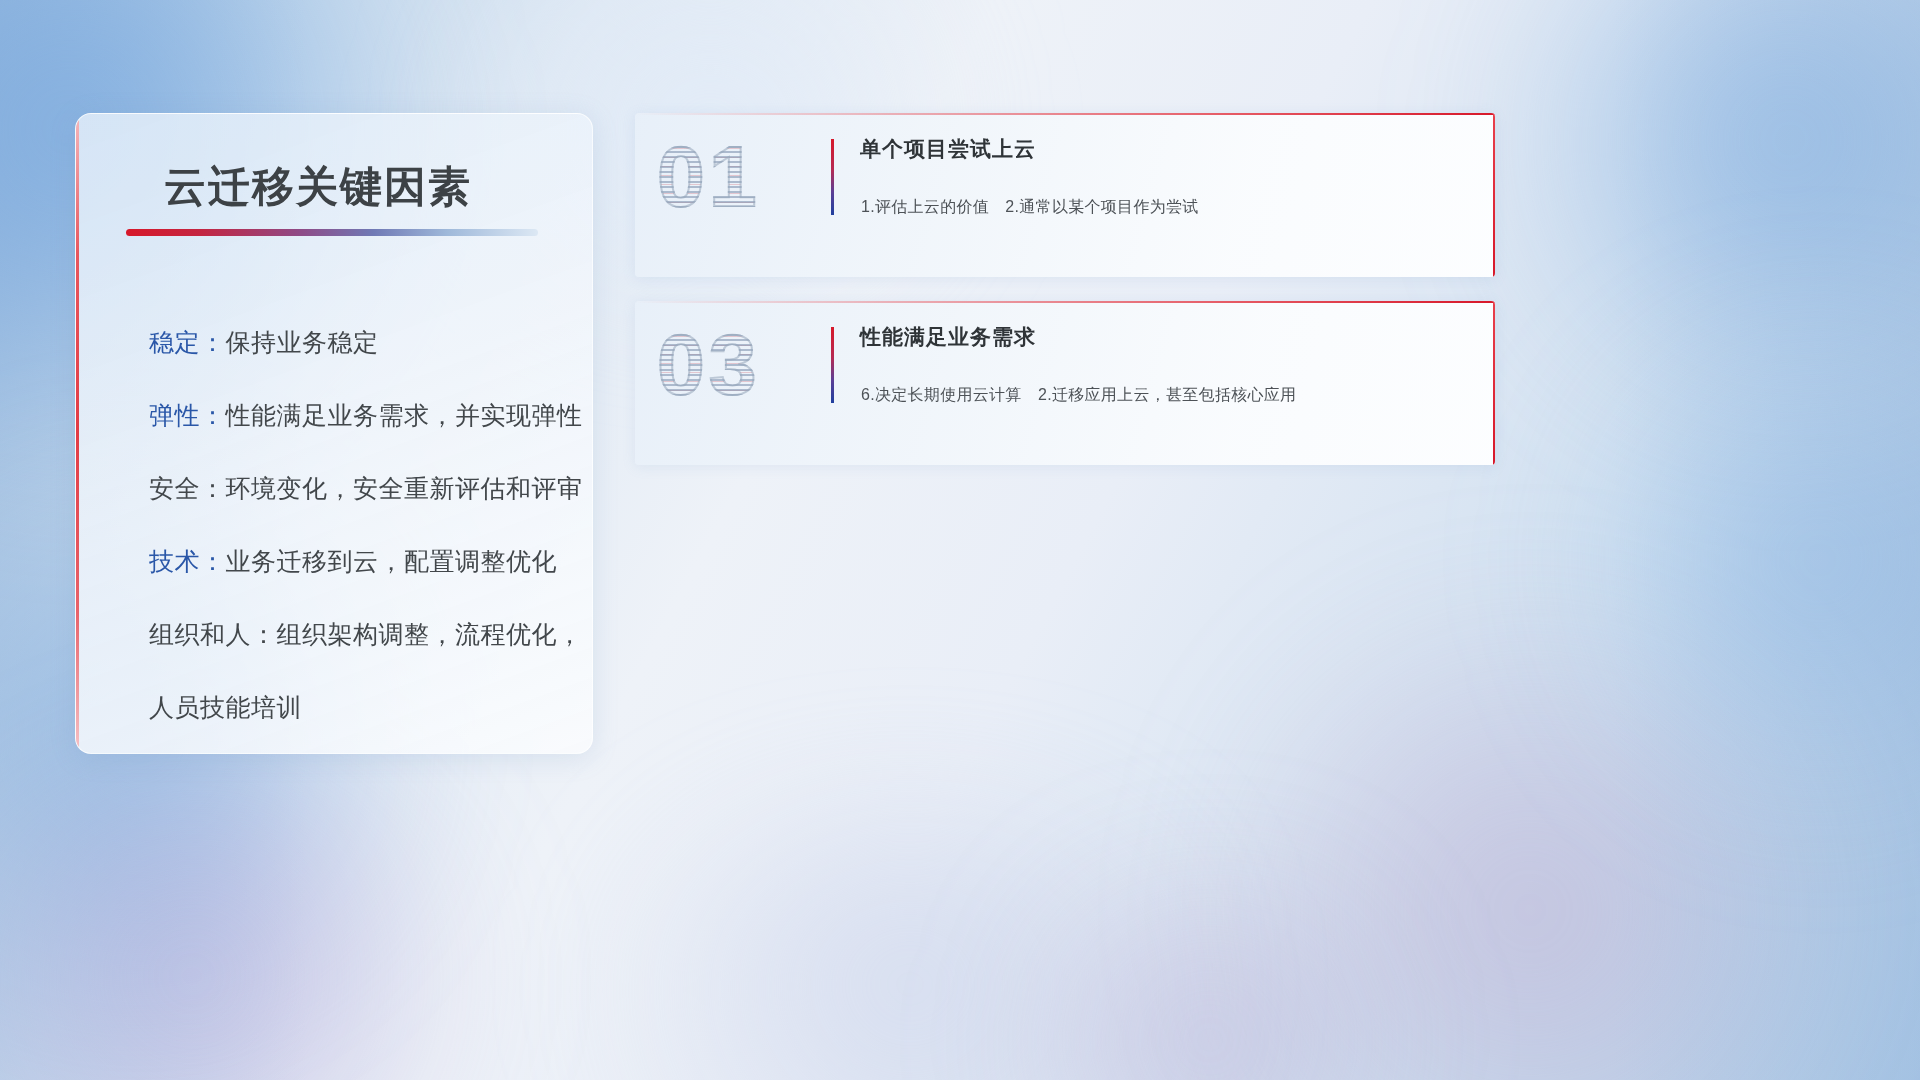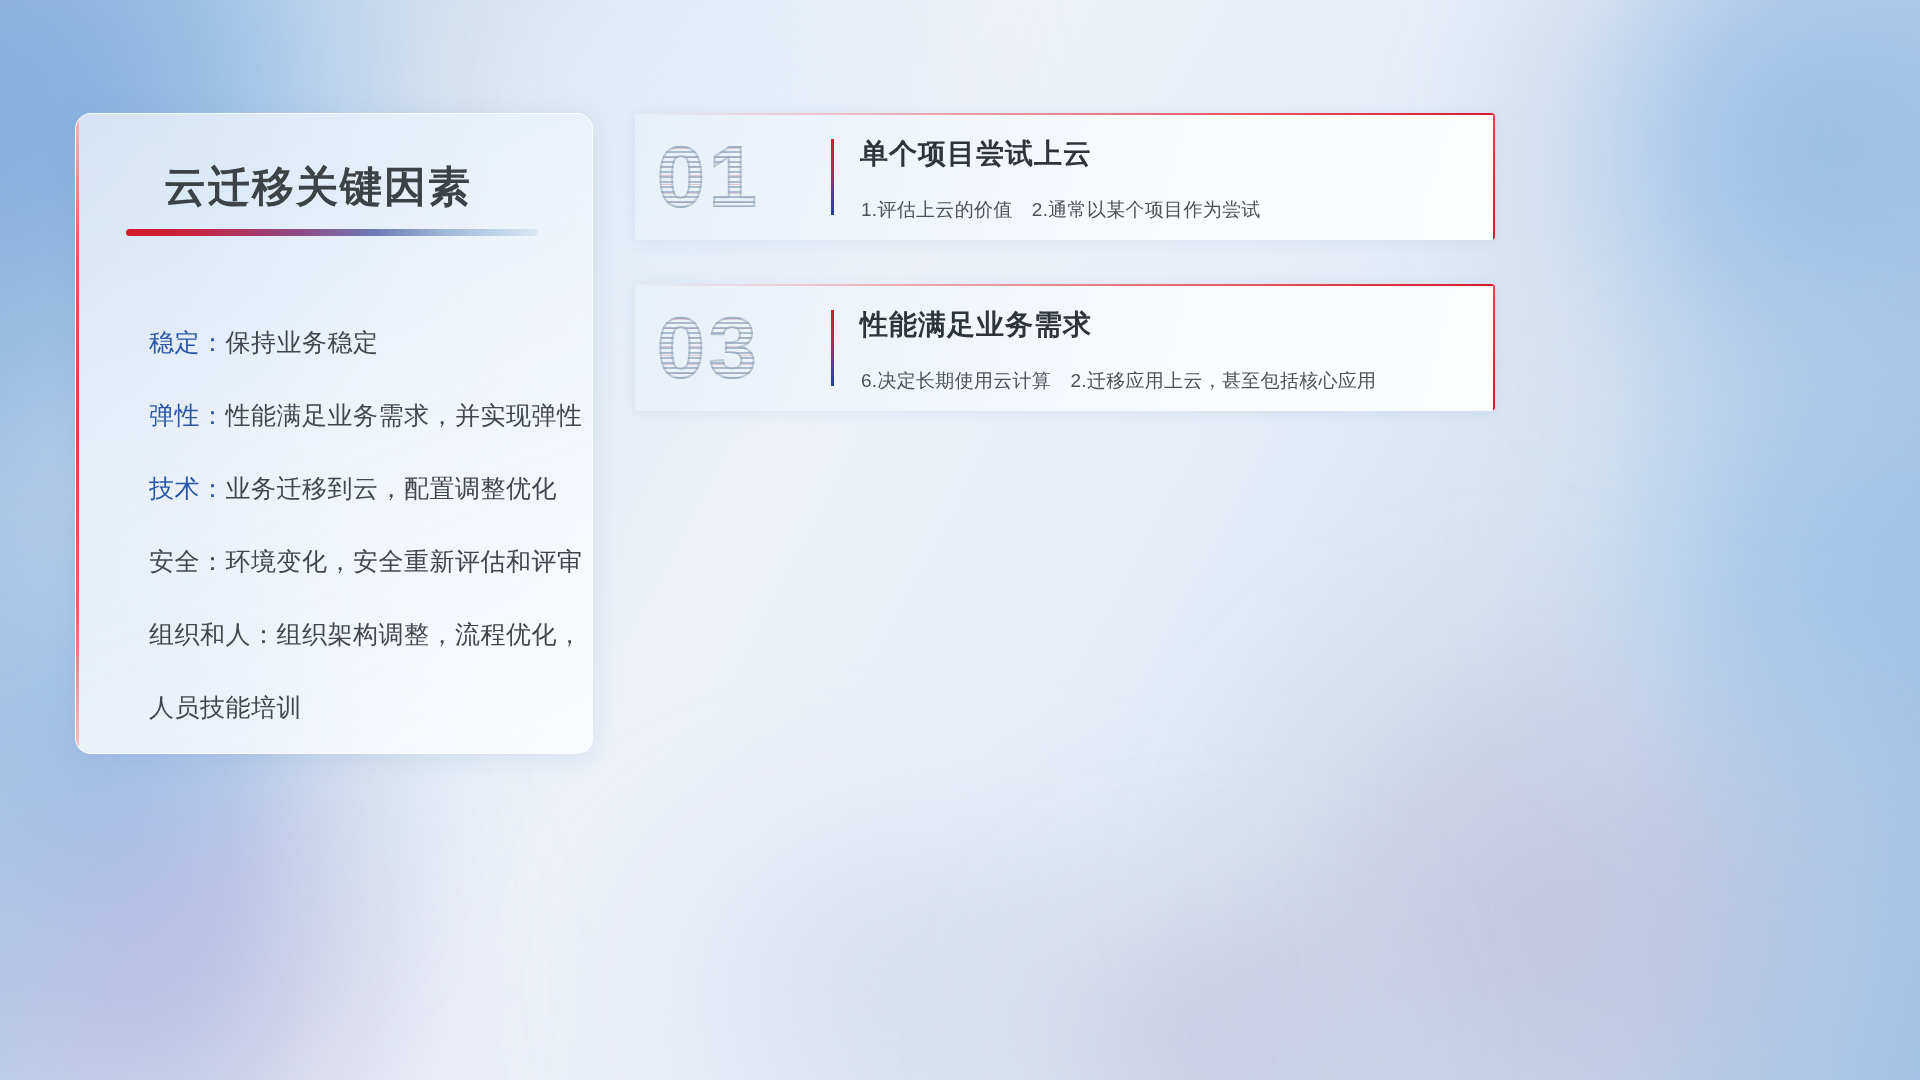--- a/index.html
+++ b/index.html
@@ -81,21 +81,21 @@
     font-size:25px; line-height:73px; white-space:nowrap; color:#42474b;
     letter-spacing:.5px;
     margin-left:40px;
   }
   .lbl-blue{ color:#2a57a8; }
   .lbl-gray{ color:#42474b; }
 
   
   #cards{ position:absolute; left:635px; top:113px; width:860px; }
   .card{
-    position:relative; width:860px; height:127px; margin-bottom:44px;
+    position:relative; width:860px; height:164px; margin-bottom:24px;
     border-radius:4px;
     background:linear-gradient(105deg, rgba(232,240,249,.92) 0%, rgba(241,246,251,.94) 35%, rgba(250,252,254,.97) 70%, rgba(253,254,255,.98) 100%);
     box-shadow:0 2px 14px rgba(110,150,195,.12);
     overflow:hidden;
     text-align:right;
   }
   .card::after{
     content:""; position:absolute; right:0; top:0; bottom:0; width:2px;
     background:linear-gradient(180deg,#e8404c,#d7182a);
   }
@@ -131,26 +131,26 @@
         rgba(255,255,255,0) 9px);
     -webkit-background-clip:text; background-clip:text;
     user-select:none;
   }
   .card-div{
     position:absolute; left:196px; top:26px; width:3px; height:76px;
     background:linear-gradient(180deg,#d7182a 0%,#b62a52 40%,#5b3f96 70%,#1f3f9e 100%);
   }
   .card-title{
     position:absolute; left:225px; top:22px;
-    font-size:28px; font-weight:bold; color:#2f3438; letter-spacing:1px;
+    font-size:21px; font-weight:bold; color:#2f3438; letter-spacing:1px;
     white-space:nowrap;
   }
   .card-sub{
     position:absolute; left:226px; top:84px;
-    font-size:19px; color:#4d5257; letter-spacing:.3px; white-space:nowrap;
+    font-size:16px; color:#4d5257; letter-spacing:.3px; white-space:nowrap;
   }
 </style>
 </head>
 <body>
 
 <div id="bg">
   <div class="bgbase"></div>
   <div class="blob b1"></div>
   <div class="blob b2"></div>
   <div class="blob b3"></div>
@@ -164,22 +164,22 @@
 </div>
 
 <div id="stage">
 
   <section id="left-panel">
     <h1 class="panel-title">云迁移关键因素</h1>
     <div class="title-rule"></div>
     <div class="list" id="factor-list">
         <div class="list-row"><span class="lbl-blue">稳定：</span><span class="lbl-gray">保持业务稳定</span></div>
         <div class="list-row"><span class="lbl-blue">弹性：</span><span class="lbl-gray">性能满足业务需求，并实现弹性</span></div>
+        <div class="list-row"><span class="lbl-gray">安全：</span><span class="lbl-gray">环境变化，安全重新评估和评审</span></div>
         <div class="list-row"><span class="lbl-blue">技术：</span><span class="lbl-gray">业务迁移到云，配置调整优化</span></div>
-        <div class="list-row"><span class="lbl-gray">安全：</span><span class="lbl-gray">环境变化，安全重新评估和评审</span></div>
         <div class="list-row"><span class="lbl-gray">组织和人：</span><span class="lbl-gray">组织架构调整，流程优化，</span></div>
         <div class="list-row"><span class="lbl-gray">人员技能培训</span></div>
       </div>
   </section>
 
   <section id="cards">
       <article class="card">
         <div class="card-top-line"></div>
         <div class="card-num-shadow">01</div>
         <div class="card-num">01</div>

